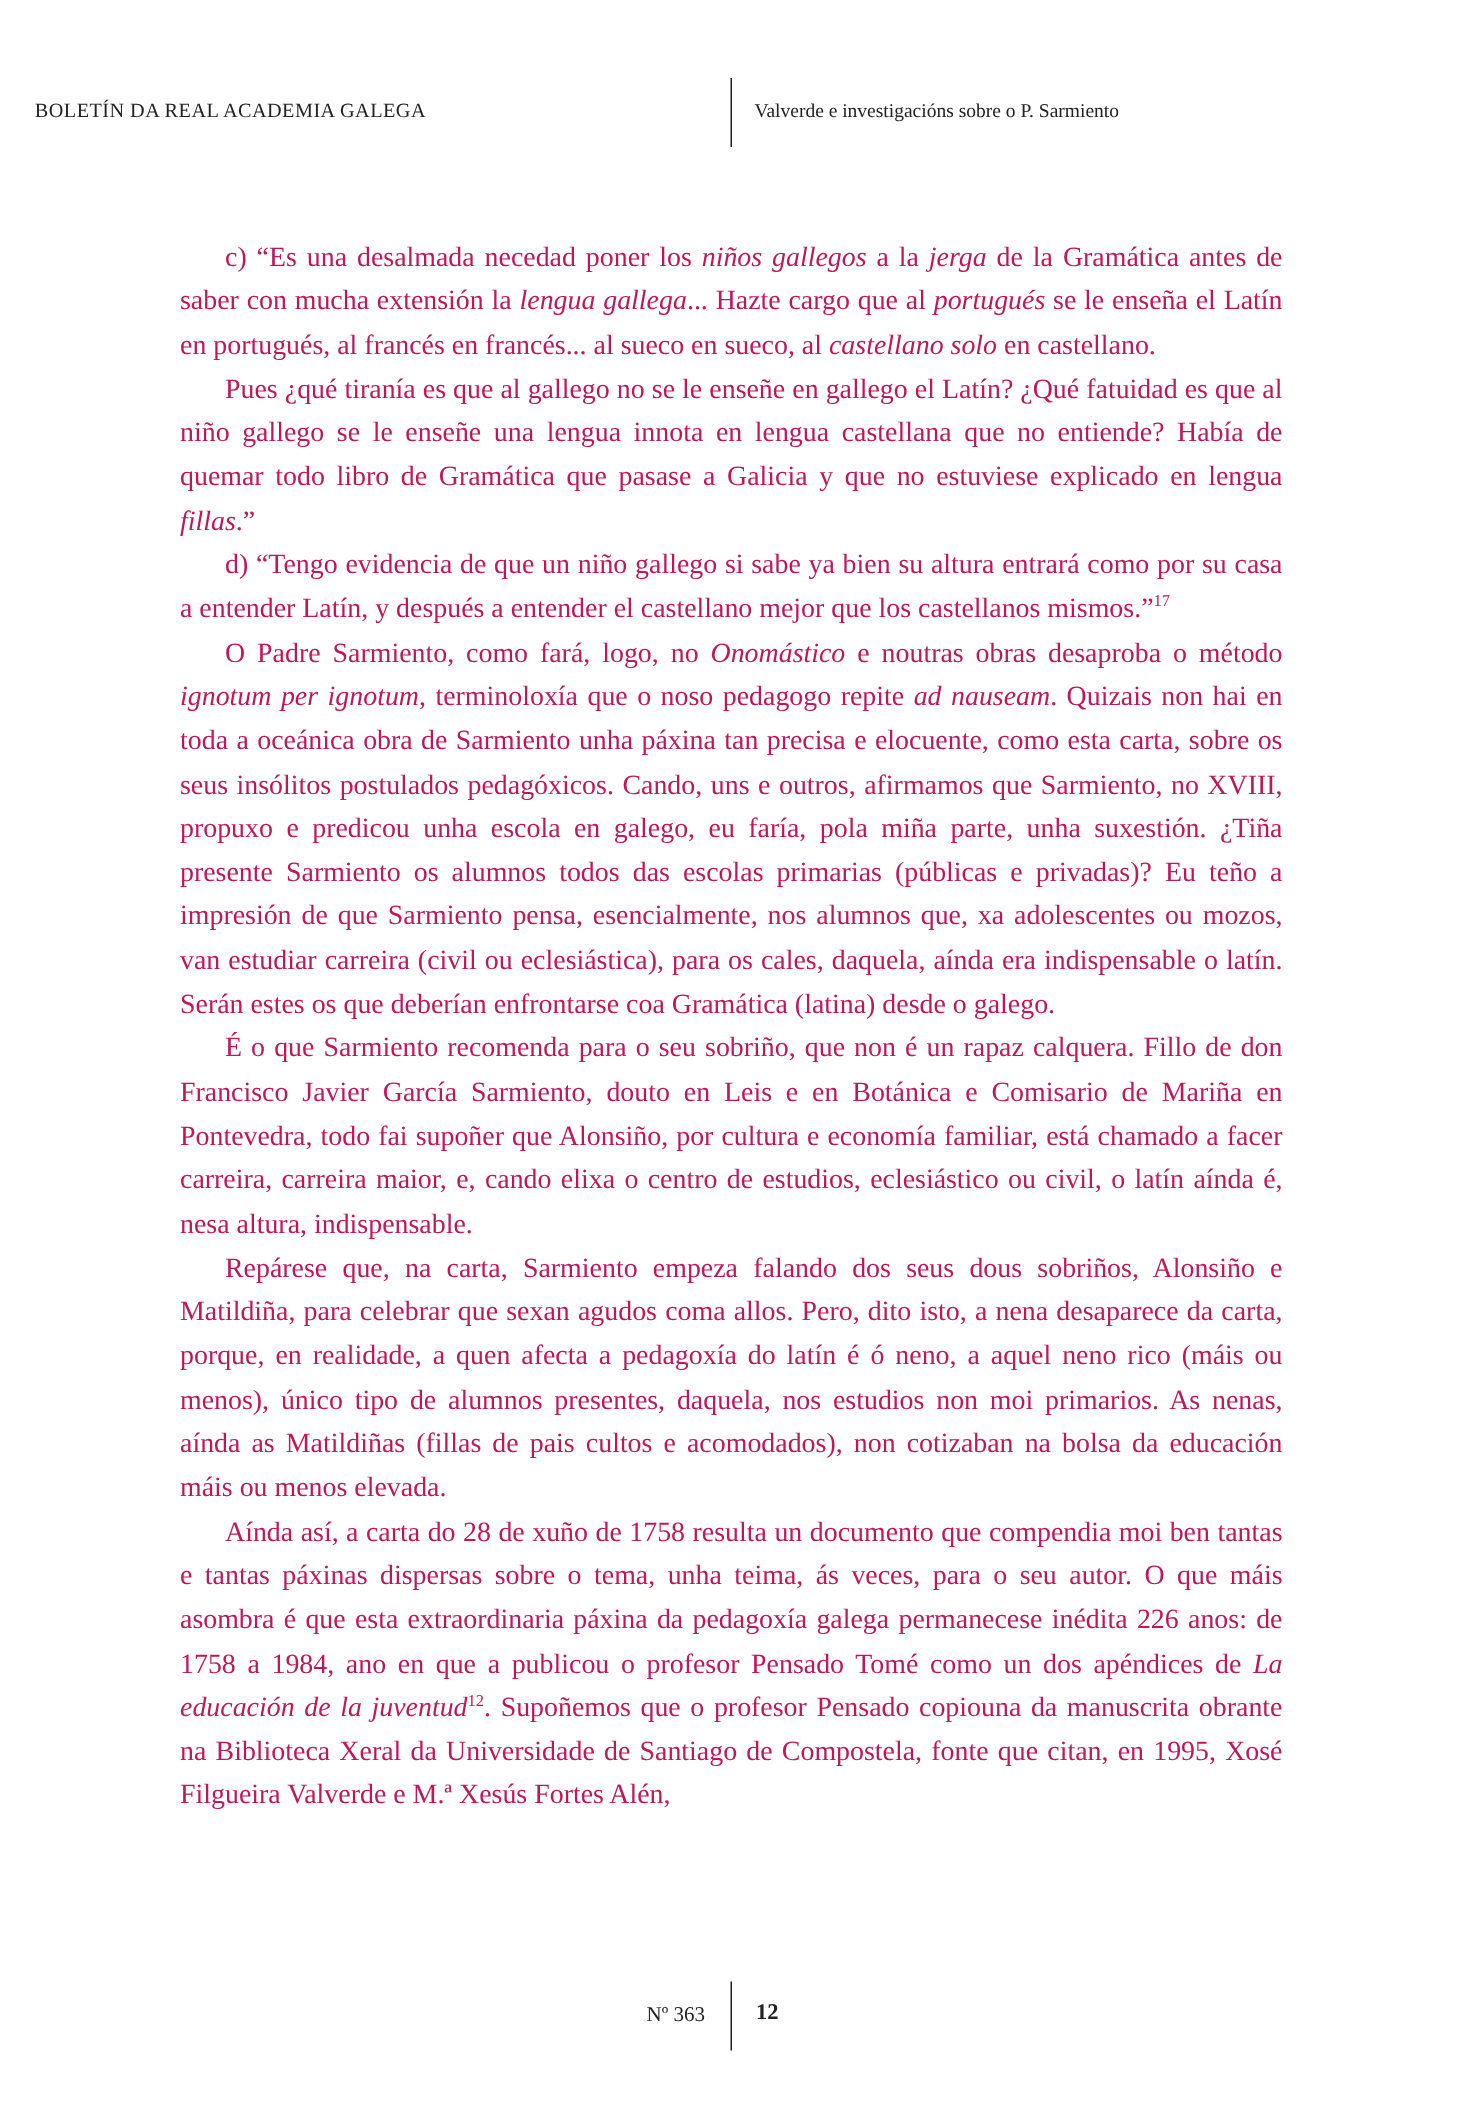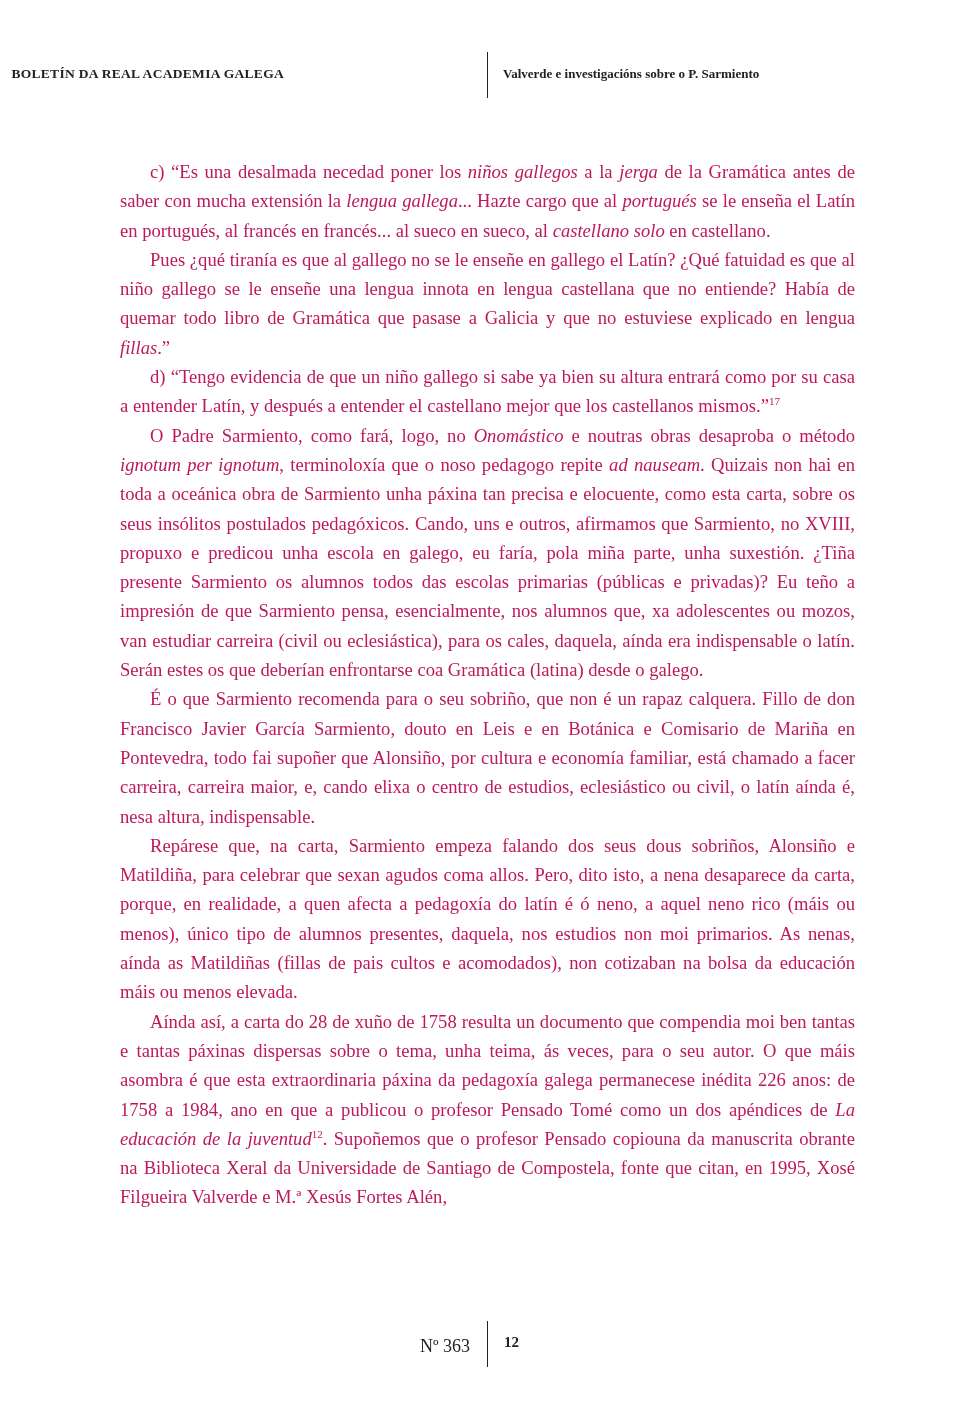--- a/index.html
+++ b/index.html
@@ -1,36 +1,36 @@
 <!DOCTYPE html>
 <html><head>
 <meta charset="utf-8">
 <style>
   html, body { margin: 0; padding: 0; background: #ffffff; }
   body { width: 975px; height: 1417px; position: relative; overflow: hidden; color: #111; }
   .header {
     position: absolute; top: 50px; left: 0; width: 789px; height: 50px;
-    font-family: "Liberation Serif", serif; font-size: 13.5px; color: #222; font-weight: bold;
+    font-family: "Liberation Serif", serif; font-size: 13.5px; color: #222;
   }
   .header .left { position: absolute; right: 505px; top: 16px; white-space: nowrap; letter-spacing: 0.3px; }
   .header .divider { position: absolute; left: 487px; top: 2px; width: 1px; height: 46px; background: #222; }
   .header .right { position: absolute; left: 503px; top: 16px; white-space: nowrap; font-size: 13px; }
   .body-text {
     position: absolute; top: 157px; left: 120px; width: 735px;
     font-family: "Liberation Serif", serif; font-size: 18.6px; line-height: 29.3px;
     text-align: justify; color: #be185d;
   }
   .body-text p { margin: 0; text-indent: 30px; }
   .body-text em { font-style: italic; }
   .body-text sup { font-size: 11px; line-height: 0; vertical-align: 7px; }
   .footer {
     position: absolute; top: 1318px; left: 0; width: 975px; height: 50px;
     font-family: "Liberation Serif", serif; color: #222;
   }
-  .footer .issue { position: absolute; right: 505px; top: 18px; font-size: 18px; white-space: nowrap; }
+  .footer .issue { position: absolute; right: 505px; top: 18px; font-size: 14px; white-space: nowrap; }
   .footer .divider { position: absolute; left: 487px; top: 3px; width: 1px; height: 46px; background: #222; }
   .footer .page { position: absolute; left: 504px; top: 16px; font-size: 15px; font-weight: bold; }
 </style>
 </head>
 <body>
 
 <div class="header">
   <span class="left">BOLETÍN DA REAL ACADEMIA GALEGA</span>
   <span class="divider"></span>
   <span class="right">Valverde e investigacións sobre o P. Sarmiento</span>

